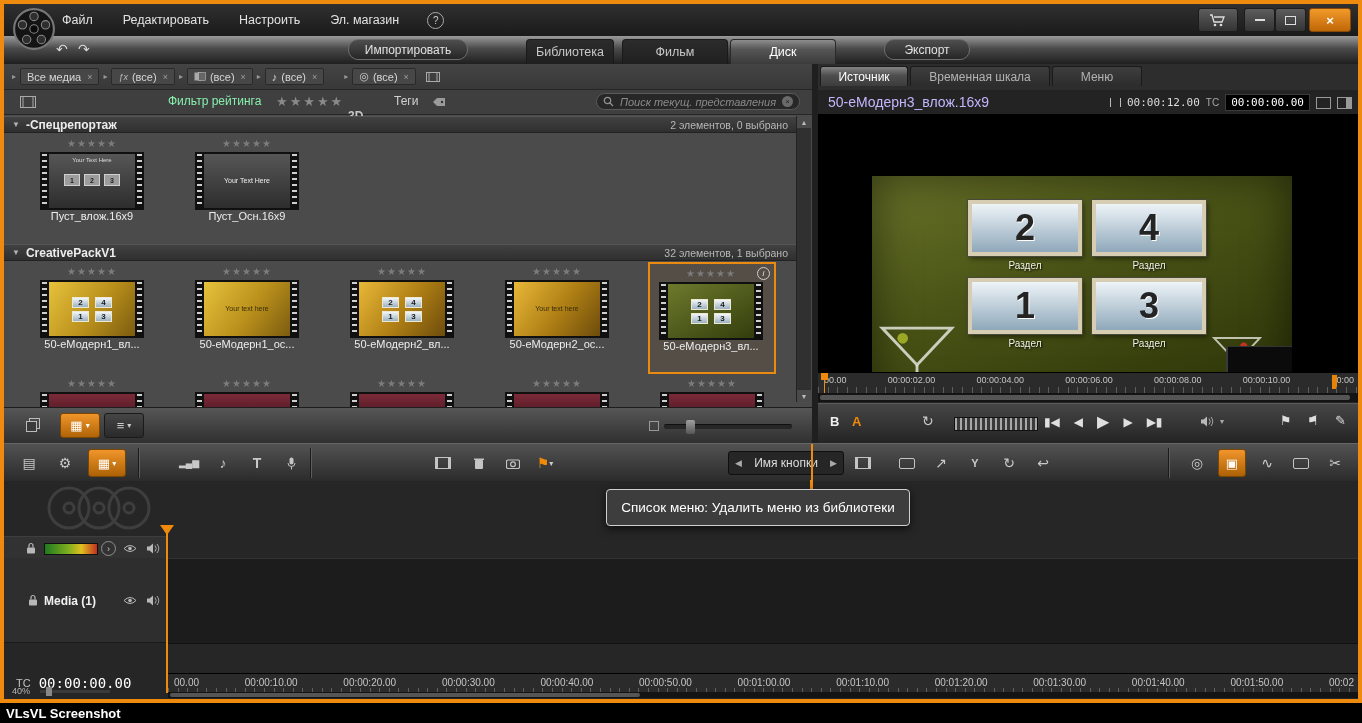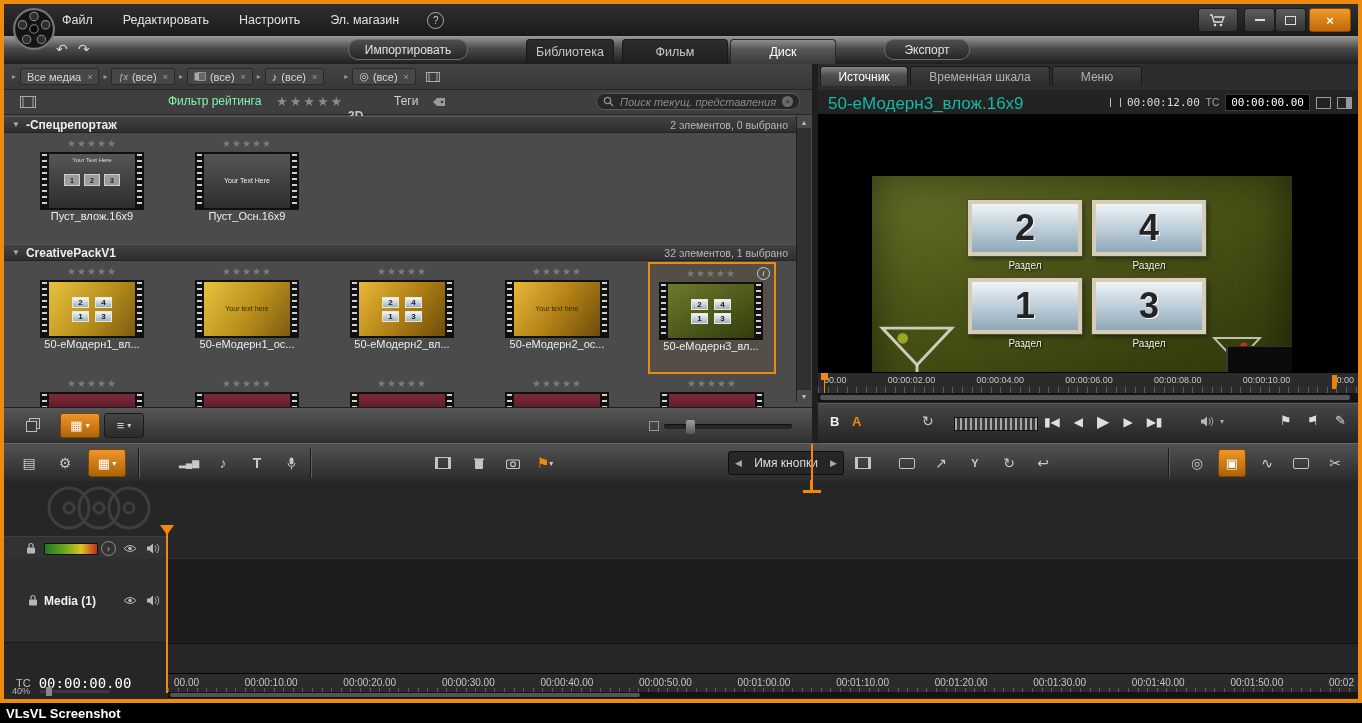--- a/index.html
+++ b/index.html
@@ -426,21 +426,21 @@
           </div>
       <div class="ptab" style="left:92px;top:2px;width:140px;">
             <span>Временная шкала</span>
           </div>
       <div class="ptab" style="left:234px;top:2px;width:90px;">
             <span>Меню</span>
           </div>
     </div>
 
     <div class="abs" style="left:0;top:26px;width:540px;height:24px;background:#232323;">
-      <span class="abs" style="left:10px;top:4px;font-size:17px;color:#14b8a6;">50-еМодерн3_влож.16x9</span>
+      <span class="abs" style="left:10px;top:4px;font-size:14px;color:#c4b5fd;">50-еМодерн3_влож.16x9</span>
       <div class="abs flex" style="right:6px;top:4px;gap:6px;">
         <span class="brk"></span>
         <span class="mono" style="font-size:11px;color:#ddd;">00:00:12.00</span>
         <span style="font-size:10px;color:#aaa;">TC</span>
         <span class="tcbox mono">00:00:00.00</span>
         <span class="exp"></span>
         <span class="pnl"></span>
       </div>
     </div>
 
@@ -674,19 +674,22 @@
 
     <span class="abs" style="left:8px;top:205px;font-size:9px;color:#b8b8b8;">40%</span>
     <div class="abs" style="left:36px;top:209px;width:70px;height:3px;background:#3a3a3a;">
       <span class="abs" style="left:6px;top:-3px;width:6px;height:9px;background:#888;"></span>
     </div>
     <div class="hscroll abs" style="left:164px;top:211px;width:1190px;height:6px;">
       <div class="hnd" style="left:2px;width:470px;"></div>
     </div>
   </div>
 
+  <div id="tooltip" class="abs">
+    <span>Список меню: Удалить меню из библиотеки</span>
+  </div>
 
 </div>
 
 <div id="watermark">
   <span>VLsVL Screenshot</span>
 </div>
 </div>
 
 </body></html>

